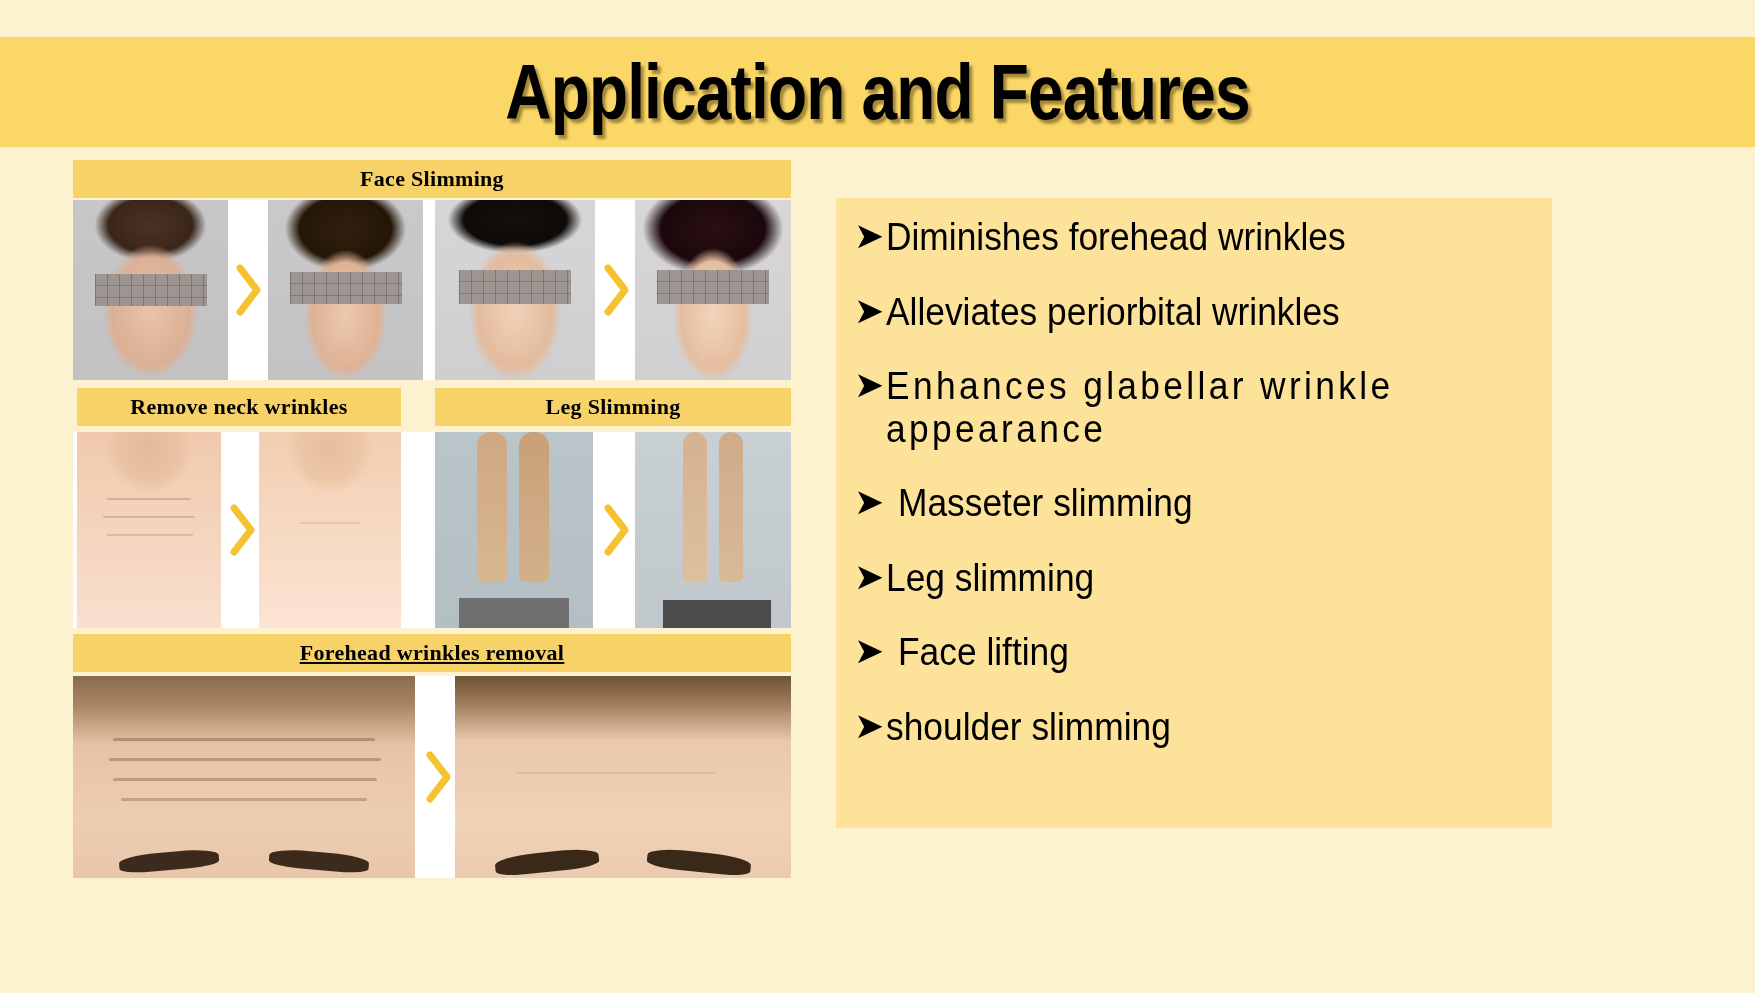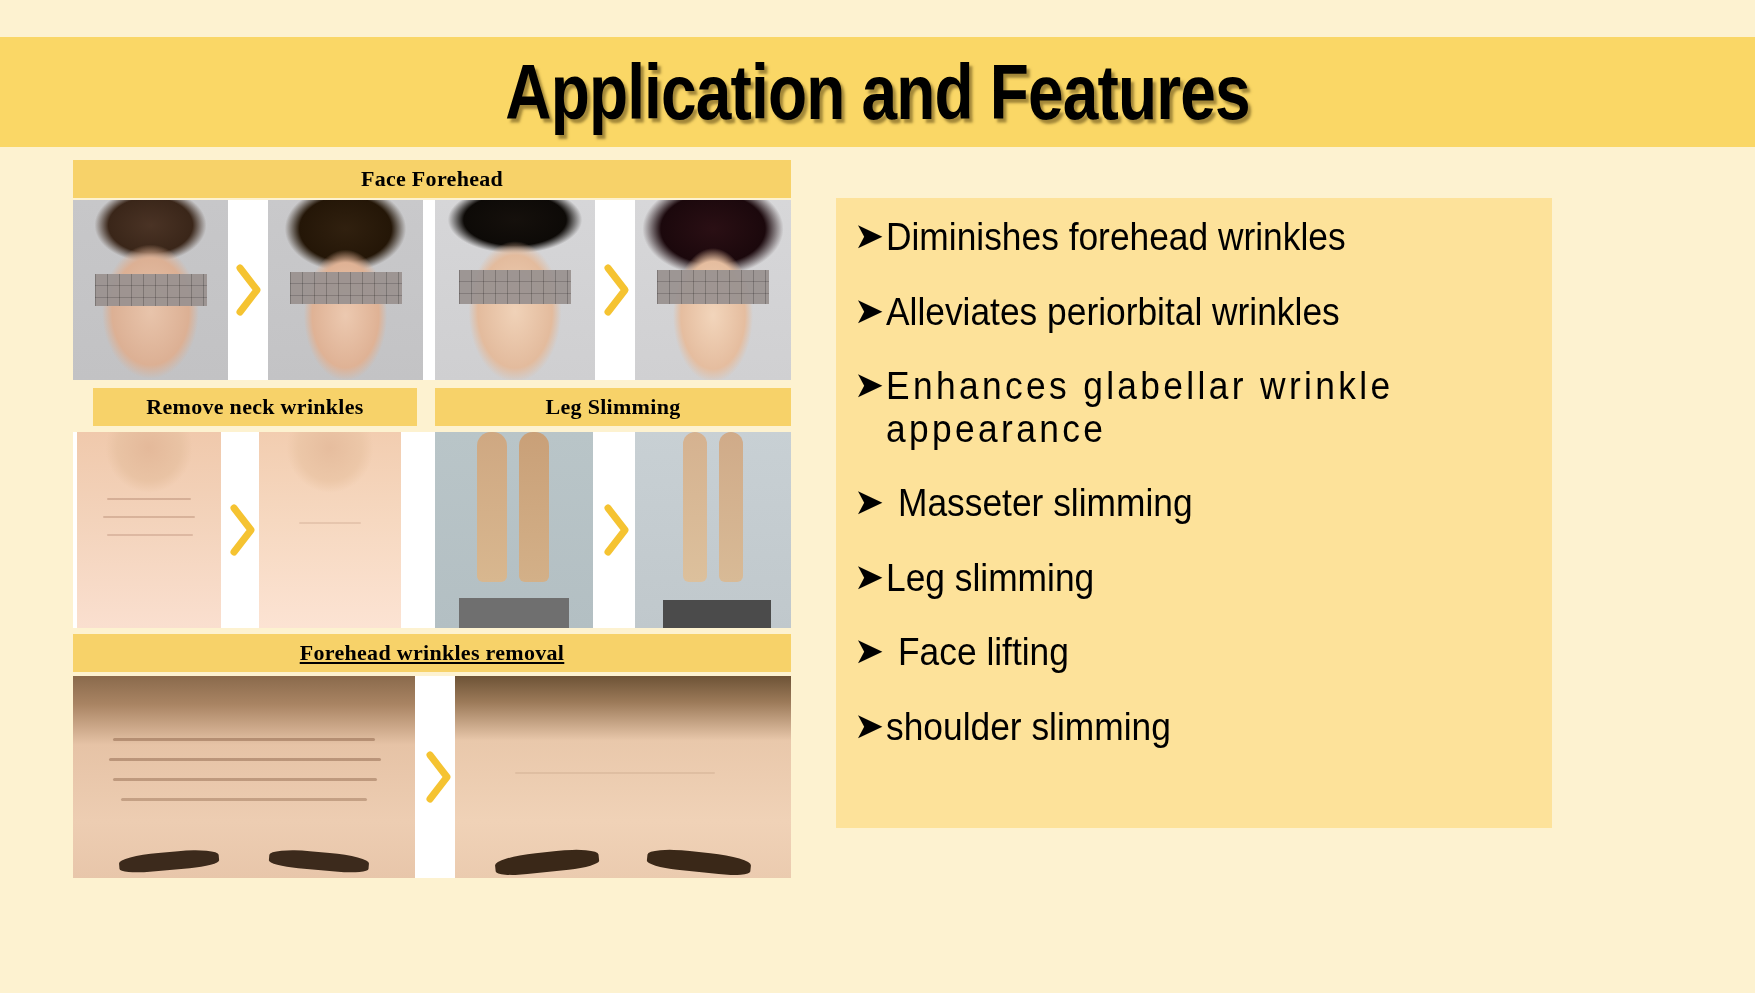--- a/index.html
+++ b/index.html
@@ -72,21 +72,21 @@
   }
   .band-wide {
     position: absolute;
     left: 0;
     width: 718px;
     height: 38px;
     line-height: 38px;
   }
   .band-half-left {
     position: absolute;
-    left: 20px;
+    left: 4px;
     width: 324px;
     height: 38px;
     line-height: 38px;
   }
   .band-half-right {
     position: absolute;
     left: 362px;
     width: 356px;
     height: 38px;
     line-height: 38px;
@@ -172,21 +172,21 @@
 
 <div class="slide">
 
   <div class="top-strip"></div>
 
   <div class="title-band"></div>
   <div class="title-text">Application and Features</div>
 
   <div class="gallery">
 
-    <div class="band band-wide" style="top:0px;">Face Forehead</div>
+    <div class="band band-wide" style="top:0px;">Face Slimming</div>
 
     <div class="photo-row" style="top:40px;height:180px;">
 
       <div class="pair" style="left:0px;width:350px;">
         <div class="photo" style="left:0px;width:155px;background:#c6c6c6;">
           <div class="ph-inner" style="background:
                 radial-gradient(ellipse 62px 86px at 50% 62%, #e8c4ab 0%, #dcb094 62%, rgba(220,176,148,0) 78%),
                 radial-gradient(ellipse 70px 46px at 50% 14%, #4a3325 0%, #3a2619 60%, rgba(58,38,25,0) 80%),
                 linear-gradient(#c7c7c9,#c2c2c4);"></div>
           <div class="mosaic" style="left:22px;top:74px;width:112px;height:32px;"></div>

